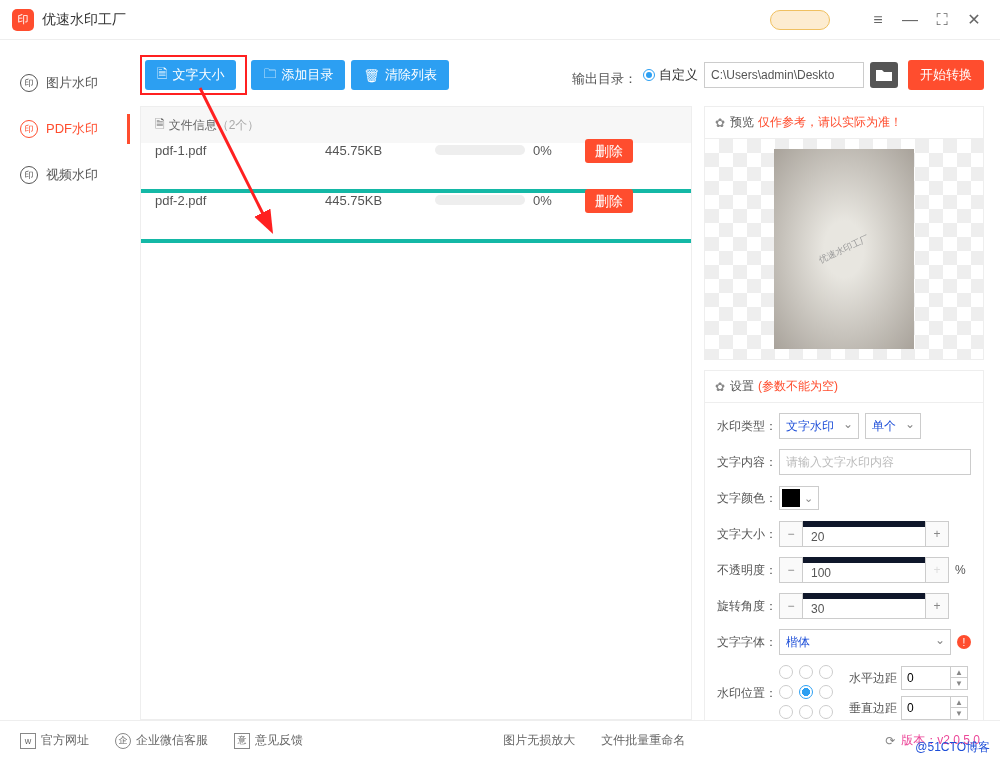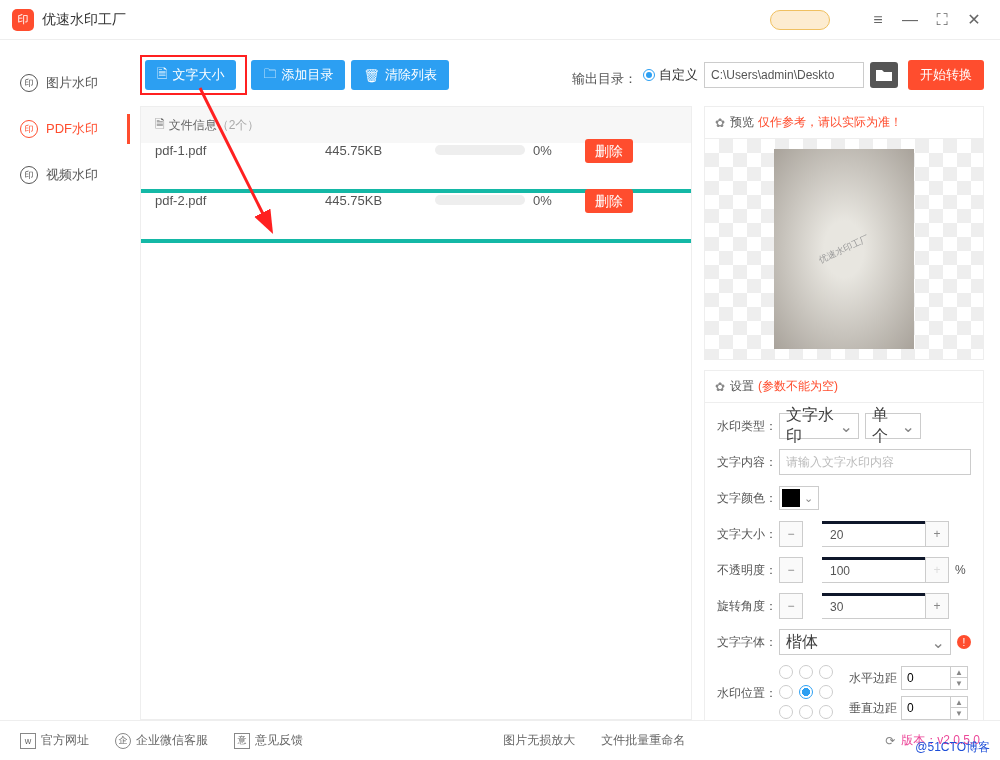--- a/index.html
+++ b/index.html
@@ -59,33 +59,33 @@
 .panel-head { height: 32px; display: flex; align-items: center; padding: 0 10px; font-size: 12px; color: #555; border-bottom: 1px solid #eee; }
 .gear { margin-right: 5px; color: #888; }
 .warn-text { color: #ff4d2e; margin-left: 4px; }
 .preview-body { height: 220px; background: repeating-conic-gradient(#eee 0% 25%, #fff 0% 50%) 0 0/28px 28px; display: flex; align-items: center; justify-content: center; padding: 6px; }
 .preview-img { width: 140px; height: 200px; background: radial-gradient(ellipse at center, #e8e6e0 20%, #a8a29a 100%); display: flex; align-items: center; justify-content: center; font-size: 9px; color: #999; transform: rotate(0deg); }
 .preview-img span { transform: rotate(-25deg); }
 
 .settings-body { padding: 10px 12px; font-size: 12px; color: #555; }
 .srow { display: flex; align-items: center; margin-bottom: 10px; min-height: 26px; }
 .slabel { width: 62px; flex-shrink: 0; }
-.sel { height: 26px; border: 1px solid #ccc; padding: 0 18px 0 6px; font-size: 16px; color: #404040; background: #fff; position: relative; cursor: pointer; display: flex; align-items: center; }
+.sel { height: 26px; border: 1px solid #ccc; padding: 0 18px 0 6px; font-size: 12px; color: #1d4ed8; background: #fff; position: relative; cursor: pointer; display: flex; align-items: center; }
 .sel::after { content: '⌄'; position: absolute; right: 5px; top: 3px; color: #888; }
 .sel.w1 { width: 80px; margin-right: 6px; }
 .sel.w2 { width: 56px; }
 .sel.wfull { flex: 1; }
 .tinput { height: 26px; border: 1px solid #ccc; padding: 0 6px; font-size: 12px; flex: 1; }
 .tinput::placeholder { color: #bbb; }
 .color-sw { width: 40px; height: 24px; border: 1px solid #ccc; display: flex; align-items: center; padding: 2px; cursor: pointer; }
 .color-sw .sw { width: 18px; height: 18px; background: #000; }
 .color-sw::after { content: '⌄'; margin-left: 4px; color: #888; font-size: 11px; }
 .stepper { display: flex; flex: 1; max-width: 170px; }
 .step-btn { width: 24px; height: 26px; border: 1px solid #ccc; display: flex; align-items: center; justify-content: center; cursor: pointer; color: #888; background: #fafafa; }
-.step-val { flex: 1; height: 26px; border-top: 3px solid #0f172a; border-bottom: 1px solid #ccc; padding: 0 8px; display: flex; align-items: center; margin-left: 19px; }
+.step-val { flex: 1; height: 26px; border-top: 6px solid #0f172a; border-bottom: 1px solid #ccc; padding: 0 8px; display: flex; align-items: center; }
 .pct { margin-left: 6px; }
 .err-dot { width: 14px; height: 14px; background: #ff4d2e; color: #fff; border-radius: 50%; font-size: 10px; display: flex; align-items: center; justify-content: center; margin-left: 6px; }
 
 .pos-grid { display: grid; grid-template-columns: repeat(3, 16px); grid-template-rows: repeat(3, 16px); gap: 4px; margin-right: 14px; }
 .pos-cell { width: 14px; height: 14px; border: 1.5px solid #ccc; border-radius: 50%; cursor: pointer; }
 .pos-cell.on { border-color: #2c9ff2; background: radial-gradient(#2c9ff2 45%, #fff 50%); }
 .margin-col { display: flex; flex-direction: column; gap: 6px; font-size: 12px; }
 .margin-row { display: flex; align-items: center; }
 .margin-row .ml { width: 52px; }
 .mini-input { width: 50px; height: 24px; border: 1px solid #ccc; padding: 0 5px; font-size: 12px; }

